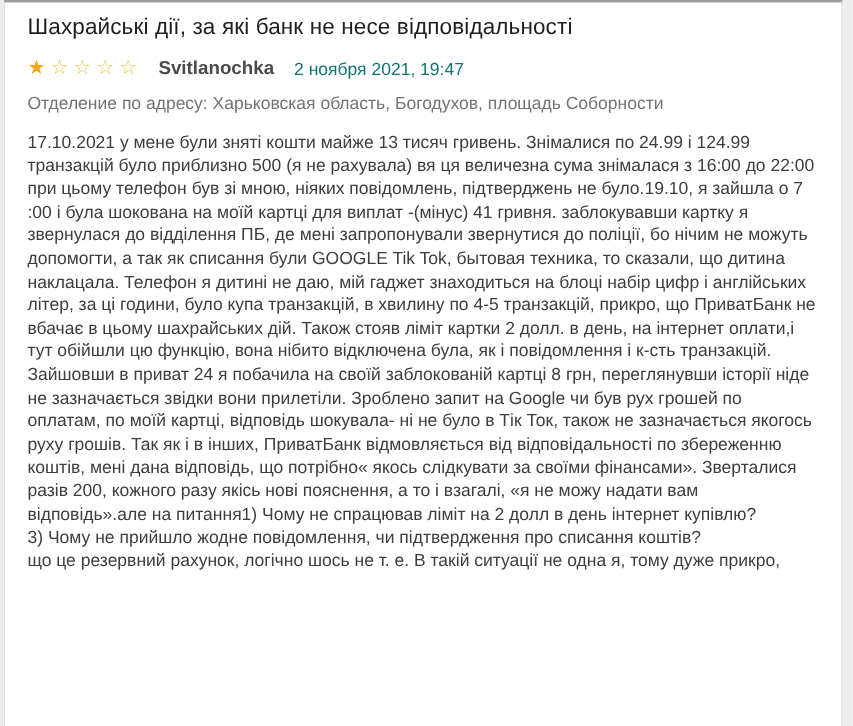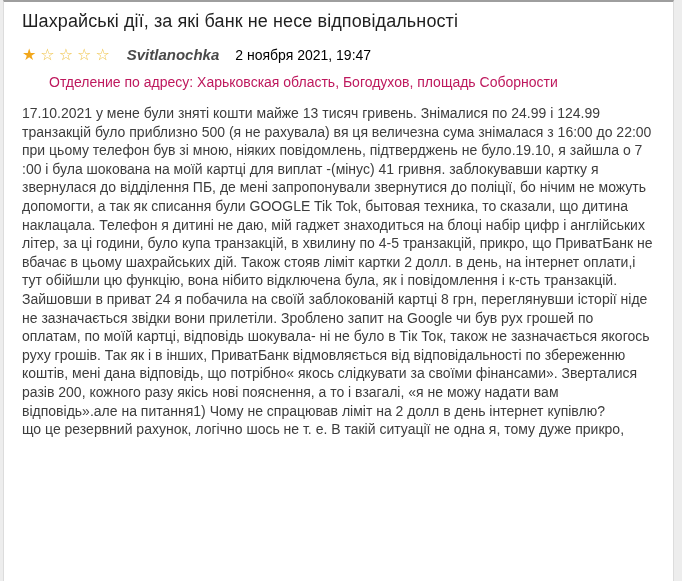--- a/index.html
+++ b/index.html
@@ -34,32 +34,30 @@
   .stars { display: flex; align-items: center; margin-right: 13px; }
   .star { font-size: 16px; line-height: 16px; margin-right: 4px; }
   .star.filled { color: #f2a71b; }
   .star.empty  { color: #f0c54d; }
   .author {
     font-size: 15px;
     font-weight: 700;
     color: #4a4a4a;
     margin-right: 16px;
     cursor: pointer;
-    font-style: italic;
   }
   .review-date {
     font-size: 14px;
-    color: #000000;
+    color: #0f766e;
     text-align: center;
   }
   .branch-address {
     font-size: 14px;
-    color: #be185d;
+    color: #737373;
     margin-bottom: 14px;
-    margin-left: 27px;
   }
   .review-body {
     font-size: 14px;
     color: #3d3d3d;
     line-height: 18.6px;
   }
   .body-line {  }
 </style>
 </head>
 <body>
@@ -77,17 +75,18 @@
       <span class="star empty">☆</span>
     </div>
     <span class="author">Svitlanochka</span>
     <span class="review-date">2 ноября 2021, 19:47</span>
   </div>
 
   <div class="branch-address">Отделение по адресу: Харьковская область, Богодухов, площадь Соборности</div>
 
   <div class="review-body">
     <div class="body-line">17.10.2021 у мене були зняті кошти майже 13 тисяч гривень. Знімалися по 24.99 і 124.99 транзакцій було приблизно 500 (я не рахувала) вя ця величезна сума знімалася з 16:00 до 22:00 при цьому телефон був зі мною, ніяких повідомлень, підтверджень не було.19.10, я зайшла о 7 :00 і була шокована на моїй картці для виплат -(мінус) 41 гривня. заблокувавши картку я звернулася до відділення ПБ, де мені запропонували звернутися до поліції, бо нічим не можуть допомогти, а так як списання були GOOGLE Tik Tok, бытовая техника, то сказали, що дитина наклацала. Телефон я дитині не даю, мій гаджет знаходиться на блоці набір цифр і англійських літер, за ці години, було купа транзакцій, в хвилину по 4-5 транзакцій, прикро, що ПриватБанк не вбачає в цьому шахрайських дій. Також стояв ліміт картки 2 долл. в день, на інтернет оплати,і тут обійшли цю функцію, вона нібито відключена була, як і повідомлення і к-сть транзакцій. Зайшовши в приват 24 я побачила на своїй заблокованій картці 8 грн, переглянувши історії ніде не зазначається звідки вони прилетіли. Зроблено запит на Google чи був рух грошей по оплатам, по моїй картці, відповідь шокувала- ні не було в Тік Ток, також не зазначається якогось руху грошів. Так як і в інших, ПриватБанк відмовляється від відповідальності по збереженню коштів, мені дана відповідь, що потрібно« якось слідкувати за своїми фінансами». Зверталися разів 200, кожного разу якісь нові пояснення, а то і взагалі, «я не можу надати вам відповідь».але на питання1) Чому не спрацював ліміт на 2 долл в день інтернет купівлю?</div>
+    <div class="body-line">3) Чому не прийшло жодне повідомлення, чи підтвердження про списання коштів?</div>
     <div class="body-line">що це резервний рахунок, логічно шось не т. е. В такій ситуації не одна я, тому дуже прикро,</div>
 
   </div>
 
 </div>
 
 </body></html>

